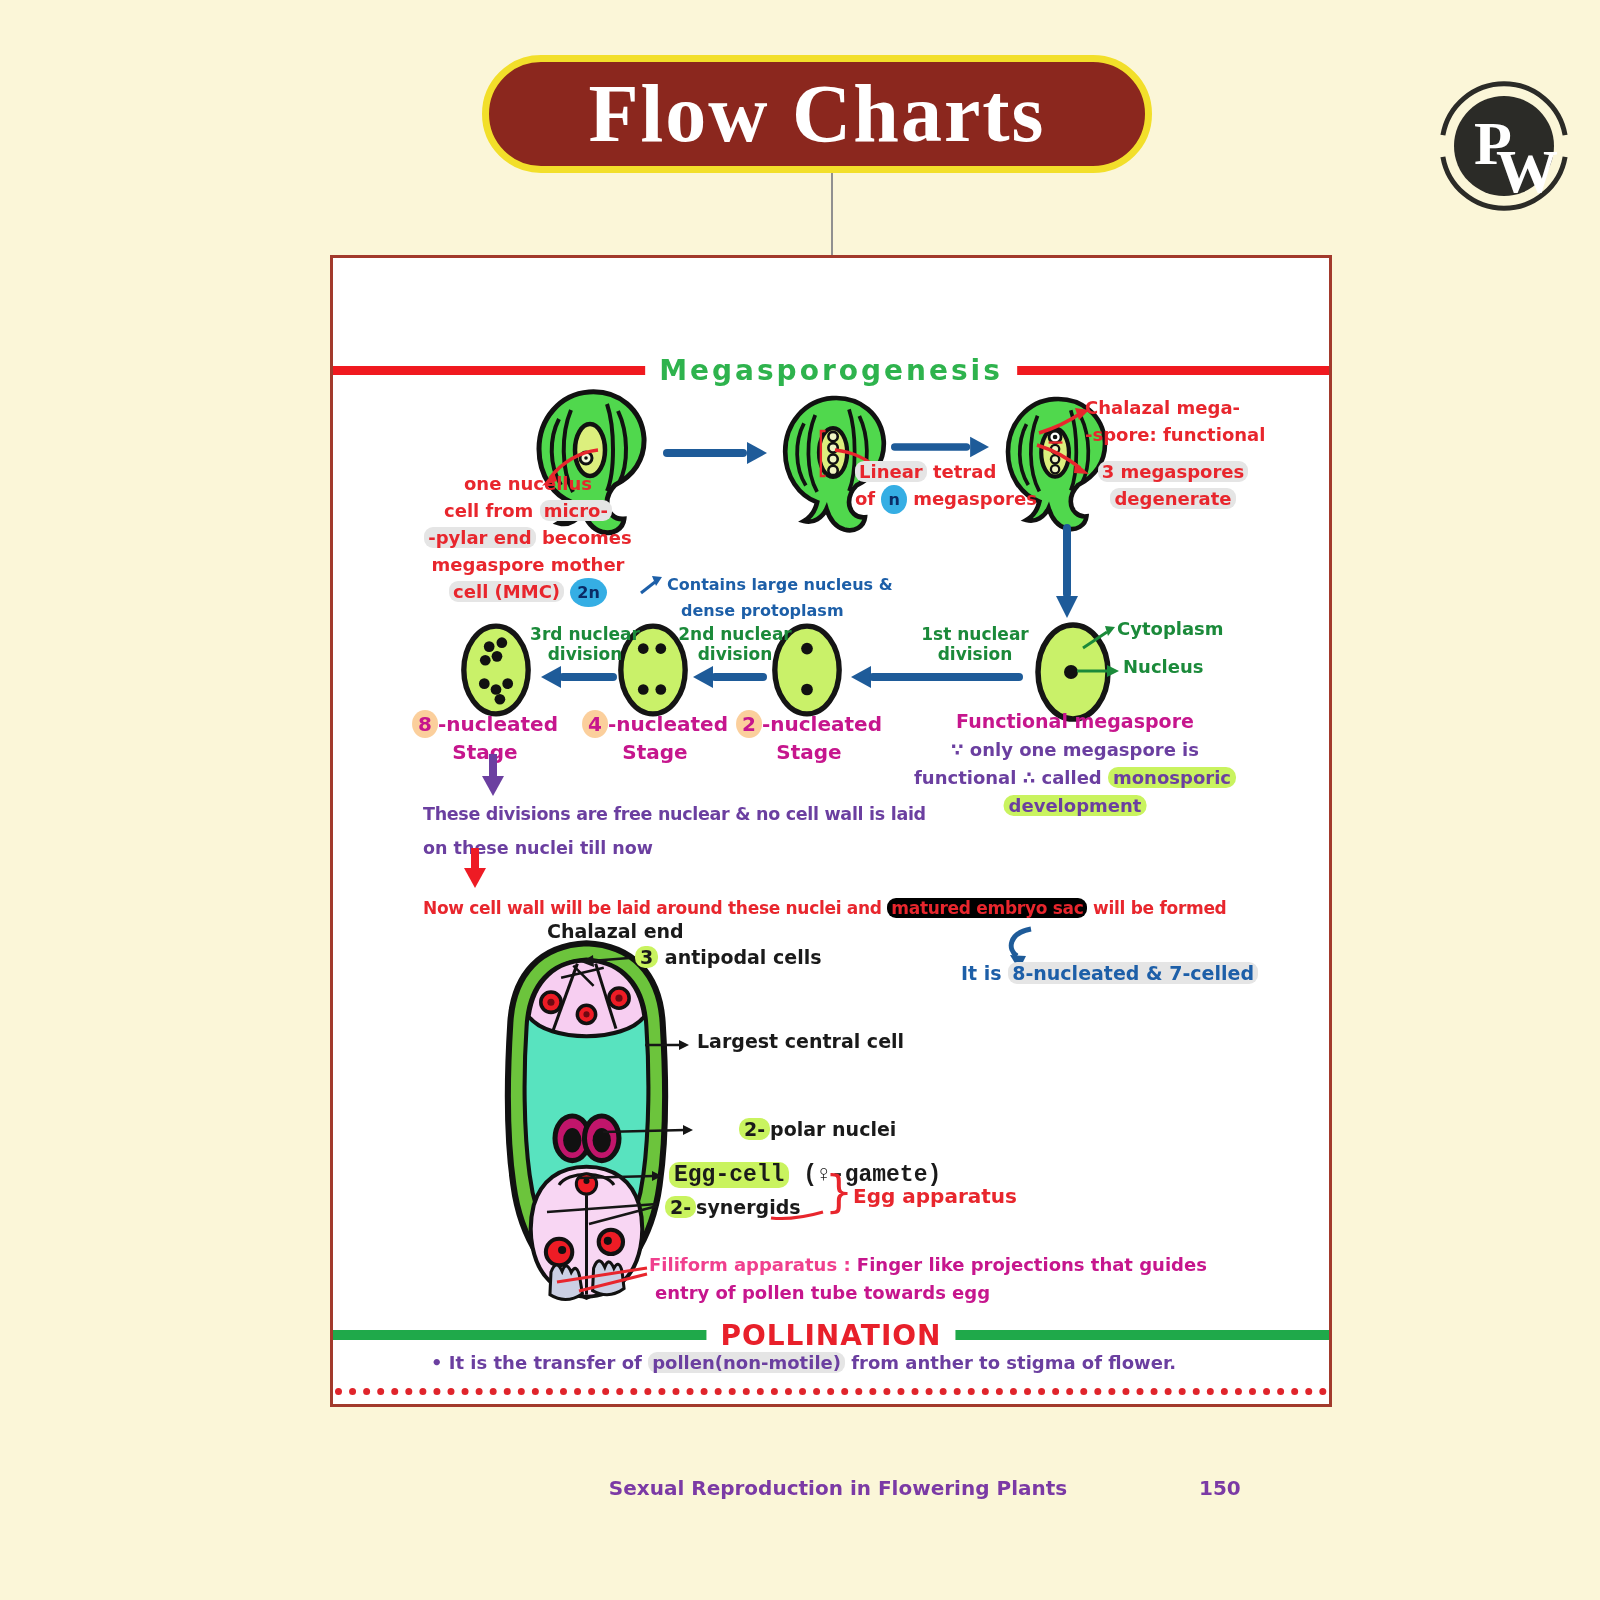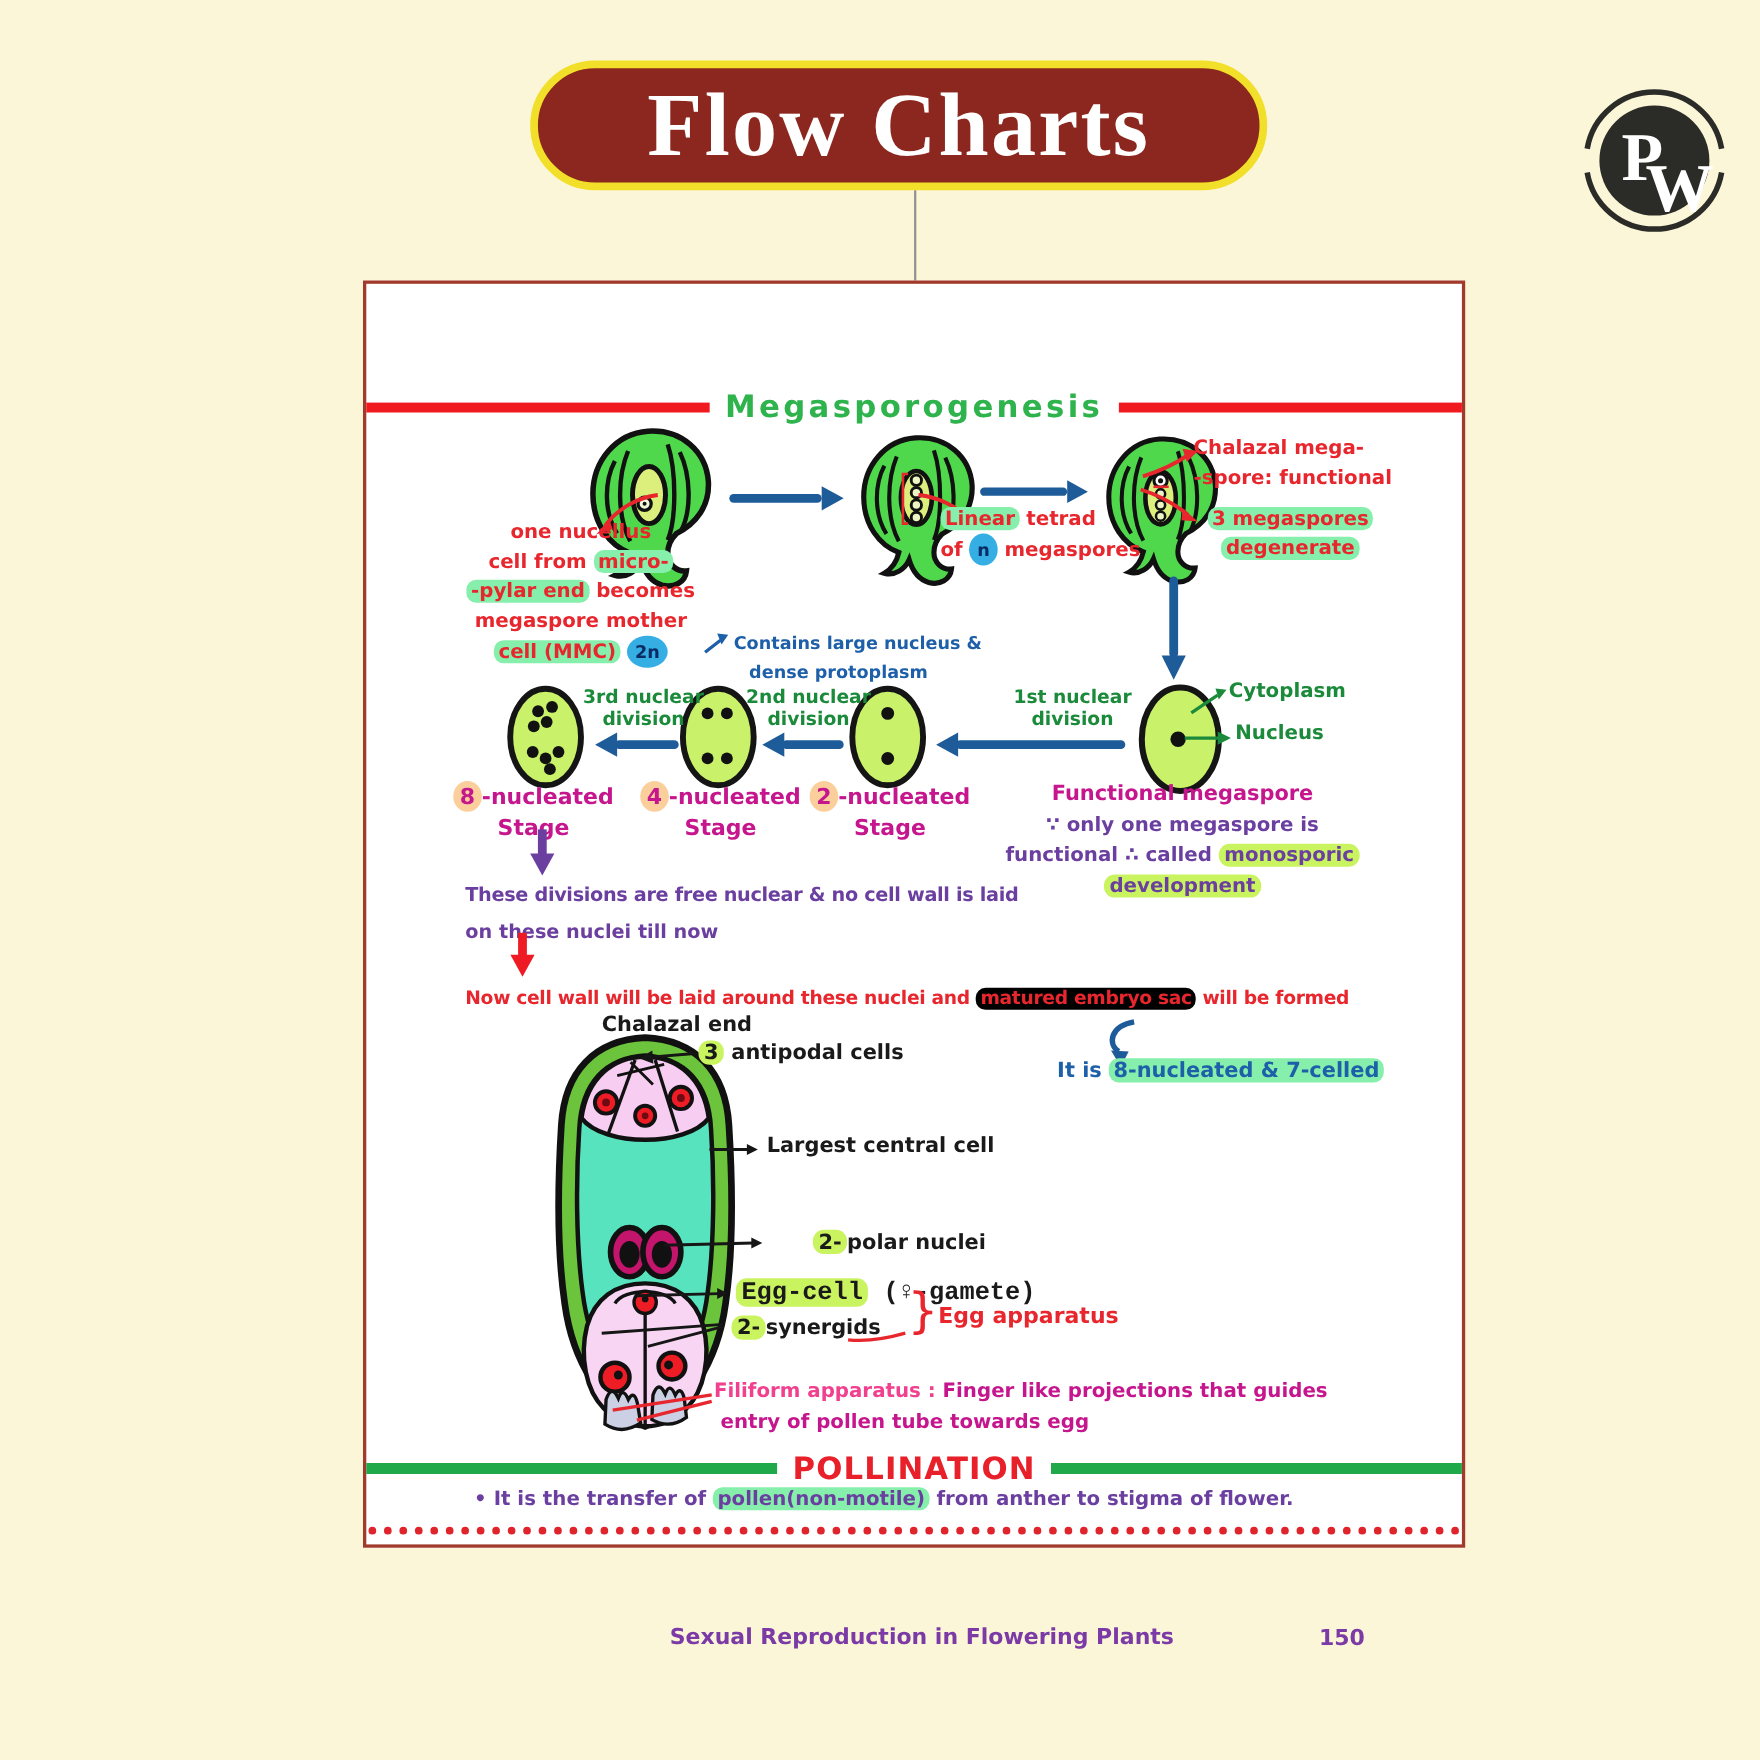--- a/index.html
+++ b/index.html
@@ -3,21 +3,21 @@
 <meta charset="utf-8">
 <style>
   html,body{margin:0;padding:0;background:#FBF6D8;}
   #canvas{position:relative;width:1600px;height:1600px;background:#FBF6D8;overflow:hidden;
           font-family:"DejaVu Sans",sans-serif;margin-left:32px;}
   .t{position:absolute;white-space:nowrap;font-weight:bold;font-family:"DejaVu Sans",sans-serif;}
   .ctr{transform:translateX(-50%);text-align:center;}
   .red{color:#E8262D;} .blue{color:#1D5FA8;} .purple{color:#6B3FA0;}
   .magenta{color:#C6168D;} .green{color:#2EB34D;}
   .dgreen{color:#1B8A3A;} .blk{color:#1A1A1A;}
-  .hl-peach{background:#86efac;border-radius:9px;padding:0 4px;}
+  .hl-peach{background:#e5e5e5;border-radius:9px;padding:0 4px;}
   .hl-yellow{background:#000000;border-radius:9px;padding:0 4px;}
   .hl-green{background:#C9F35F;border-radius:10px;padding:0 5px;}
   .num-badge{background:#FBCF9C;border-radius:50%;padding:0 6px;display:inline-block;}
   .n-badge{background:#35AEE4;color:#0A2B66;border-radius:50%;padding:1px 7px;display:inline-block;
            font-size:16px;}
   .title-pill{position:absolute;left:450px;top:55px;width:670px;height:118px;background:#8B271E;
               border:7px solid #F2DF2A;border-radius:64px;box-sizing:border-box;
               display:flex;align-items:center;justify-content:center;}
   .title-pill span{font-family:"Liberation Serif","DejaVu Serif",serif;font-weight:bold;
                    color:#FFFFFF;font-size:82px;letter-spacing:2px;}

